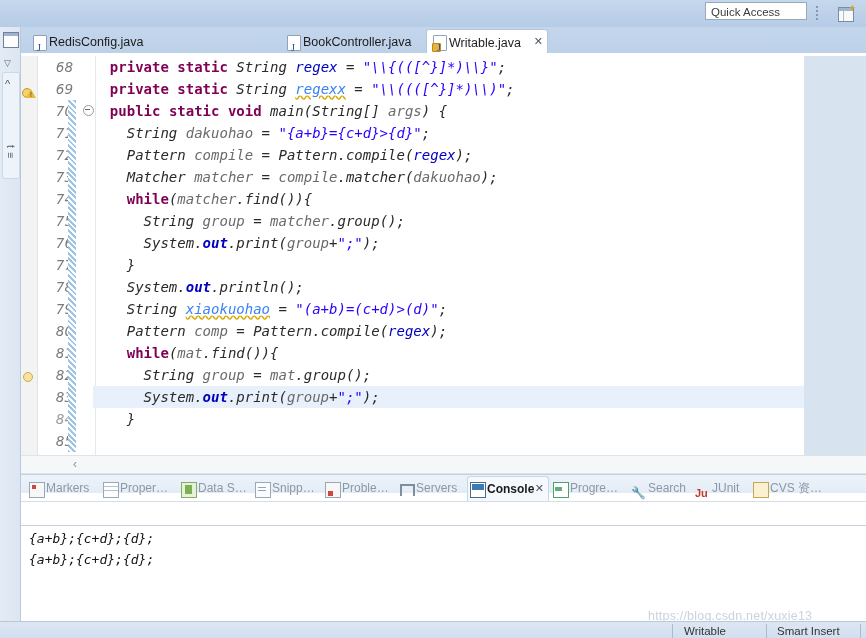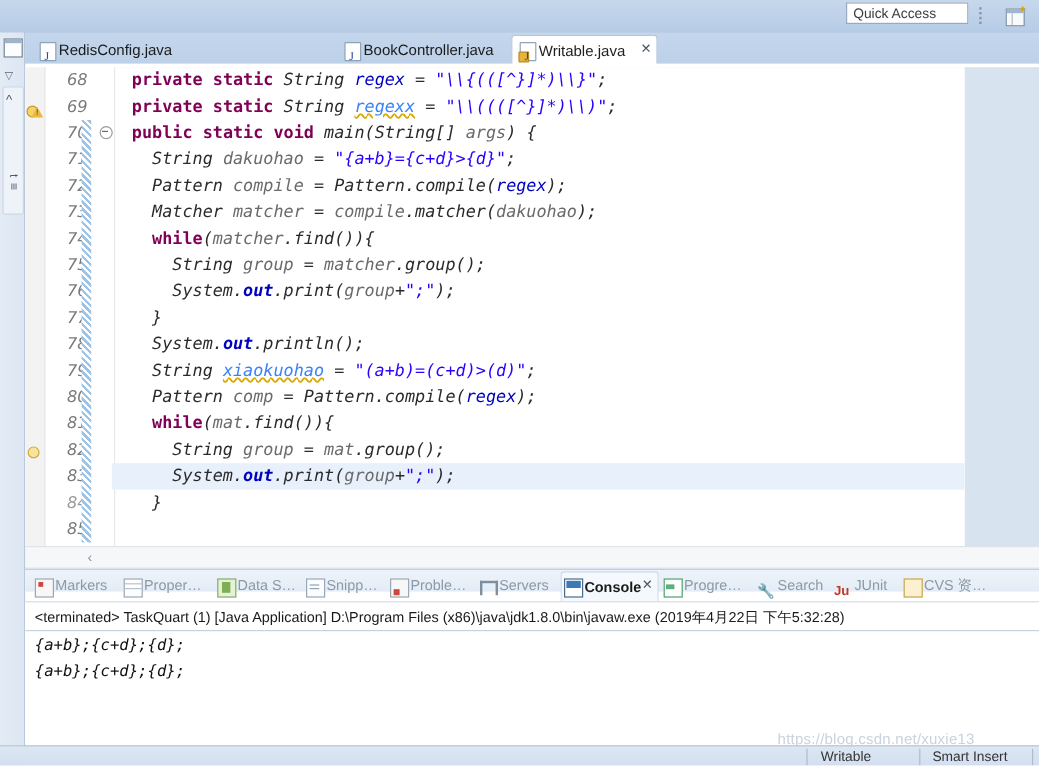--- a/index.html
+++ b/index.html
@@ -461,21 +461,20 @@
         <div class="vtab" style="left: 232px; width: 68px;"><span class="vicon ic-snip"></span><span>Snipp…</span></div>
         <div class="vtab" style="left: 302px; width: 72px;"><span class="vicon ic-prob"></span><span>Proble…</span></div>
         <div class="vtab" style="left: 376px; width: 68px;"><span class="vicon ic-servers"></span><span>Servers</span></div>
         <div class="vtab active" style="left: 446px; width: 82px;"><span class="vicon ic-console"></span><span>Console</span><span class="vclose">✕</span></div>
         <div class="vtab" style="left: 530px; width: 76px;"><span class="vicon ic-progress"></span><span>Progre…</span></div>
         <div class="vtab" style="left: 608px; width: 62px;"><span class="vicon ic-search">🔧</span><span>Search</span></div>
         <div class="vtab" style="left: 672px; width: 56px;"><span class="vicon ic-junit">Ju</span><span>JUnit</span></div>
         <div class="vtab" style="left: 730px; width: 76px;"><span class="vicon ic-cvs"></span><span>CVS 资…</span></div>
       </div>
     <div class="console-body">
-      <div class="term-line">&lt;terminated&gt; TaskQuart (1) [Java Application] D:\Program Files (x86)\java\jdk1.8.0\bin\javaw.exe (2019年4月22日 下午5:32:28)</div>
       <div class="term-rule"></div>
       <div class="out-line o1">{a+b};{c+d};{d};</div>
       <div class="out-line o2">{a+b};{c+d};{d};</div>
 
     </div>
   </div>
 
   <div class="watermark">https://blog.csdn.net/xuxie13</div>
 
   <div class="statusbar">

